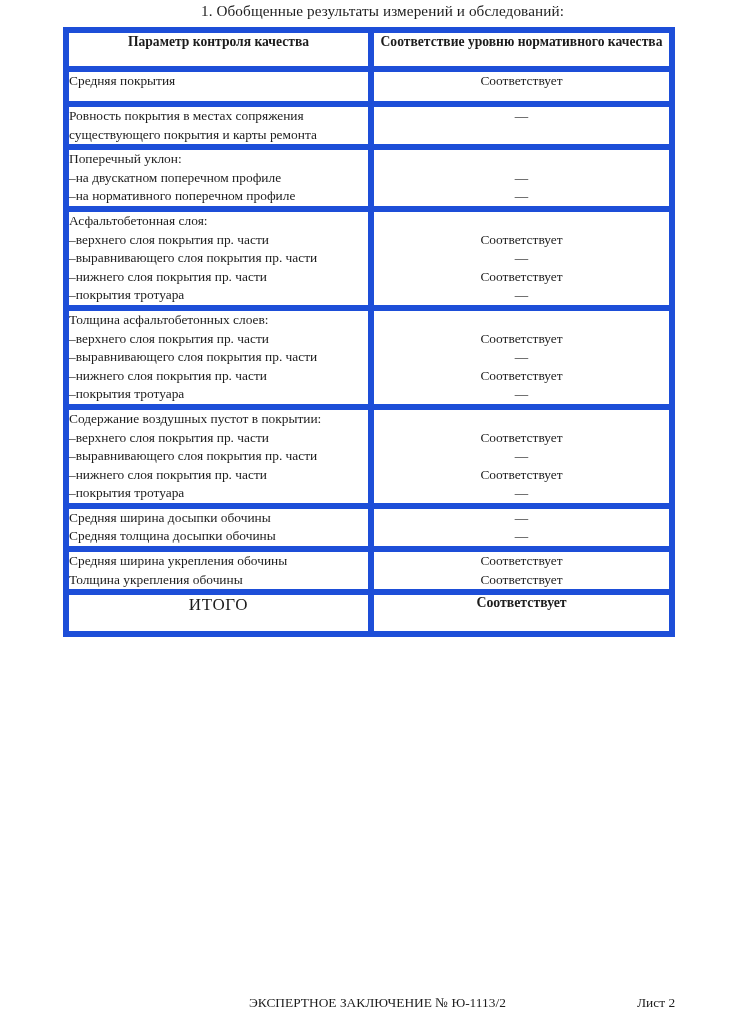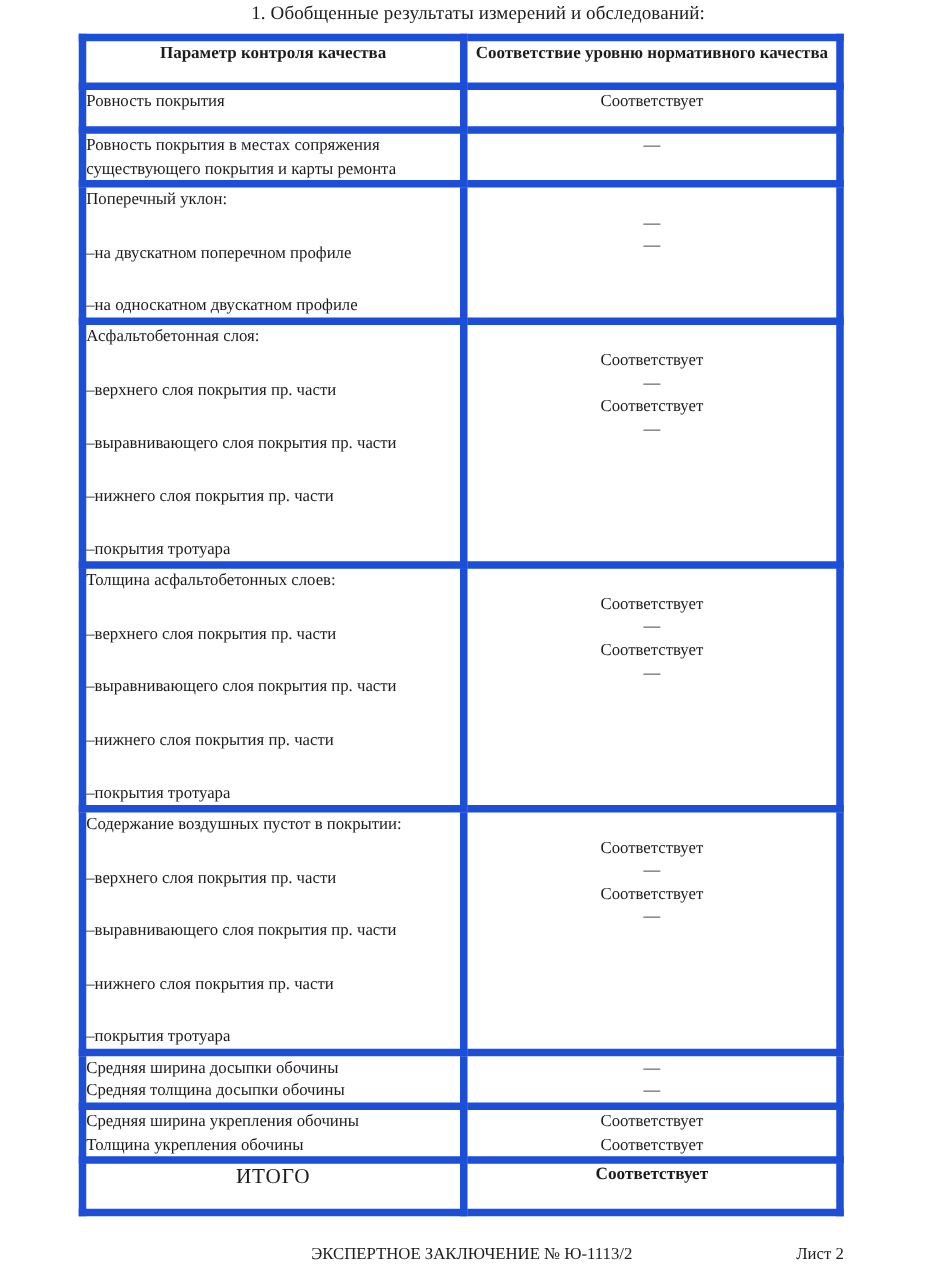--- a/index.html
+++ b/index.html
@@ -67,21 +67,21 @@
     padding: 5px 10px 6px 10px;
     vertical-align: top;
   }
 
   
   .param-cell {
     padding: 5px 6px 5px 8px;
     line-height: 18.6px;
   }
   .param-cell .line { display: block; white-space: nowrap; }
-  .param-cell .sub { display: block; white-space: nowrap; margin-top: 24px; }
+  .param-cell .sub { display: block; white-space: nowrap; }
 
   
   .value-cell {
     text-align: center;
     line-height: 18.6px;
     padding: 5px 6px 5px 6px;
   }
   .value-cell .vline {
     display: block;
     white-space: nowrap;
@@ -159,42 +159,42 @@
         <th class="hdr-cell">
           <span class="line">Соответствие уровню нормативного</span>
           <span class="line">качества</span>
         </th>
       </tr>
     </thead>
     <tbody>
 
       <tr class="r-h-1">
         <td class="param-cell">
-          <span class="line">Ровность покрытия</span>
+          <span class="line">Средняя покрытия</span>
         </td>
         <td class="value-cell vc-mid">
           <span class="vline">Соответствует</span>
         </td>
       </tr>
 
       <tr class="r-h-2">
         <td class="param-cell">
           <span class="line">Ровность покрытия в местах сопряжения</span>
           <span class="line">существующего покрытия и карты ремонта</span>
         </td>
         <td class="value-cell vc-mid">
           <span class="vline dash">—</span>
         </td>
       </tr>
 
       <tr class="r-h-3">
         <td class="param-cell">
           <span class="line">Поперечный уклон:</span>
           <span class="sub">–на двускатном поперечном профиле</span>
-          <span class="sub">–на односкатном двускатном профиле</span>
+          <span class="sub">–на нормативного поперечном профиле</span>
         </td>
         <td class="value-cell">
           <span class="vline">&nbsp;</span>
           <span class="vline dash">—</span>
           <span class="vline dash">—</span>
         </td>
       </tr>
 
       <tr class="r-h-4">
         <td class="param-cell">

